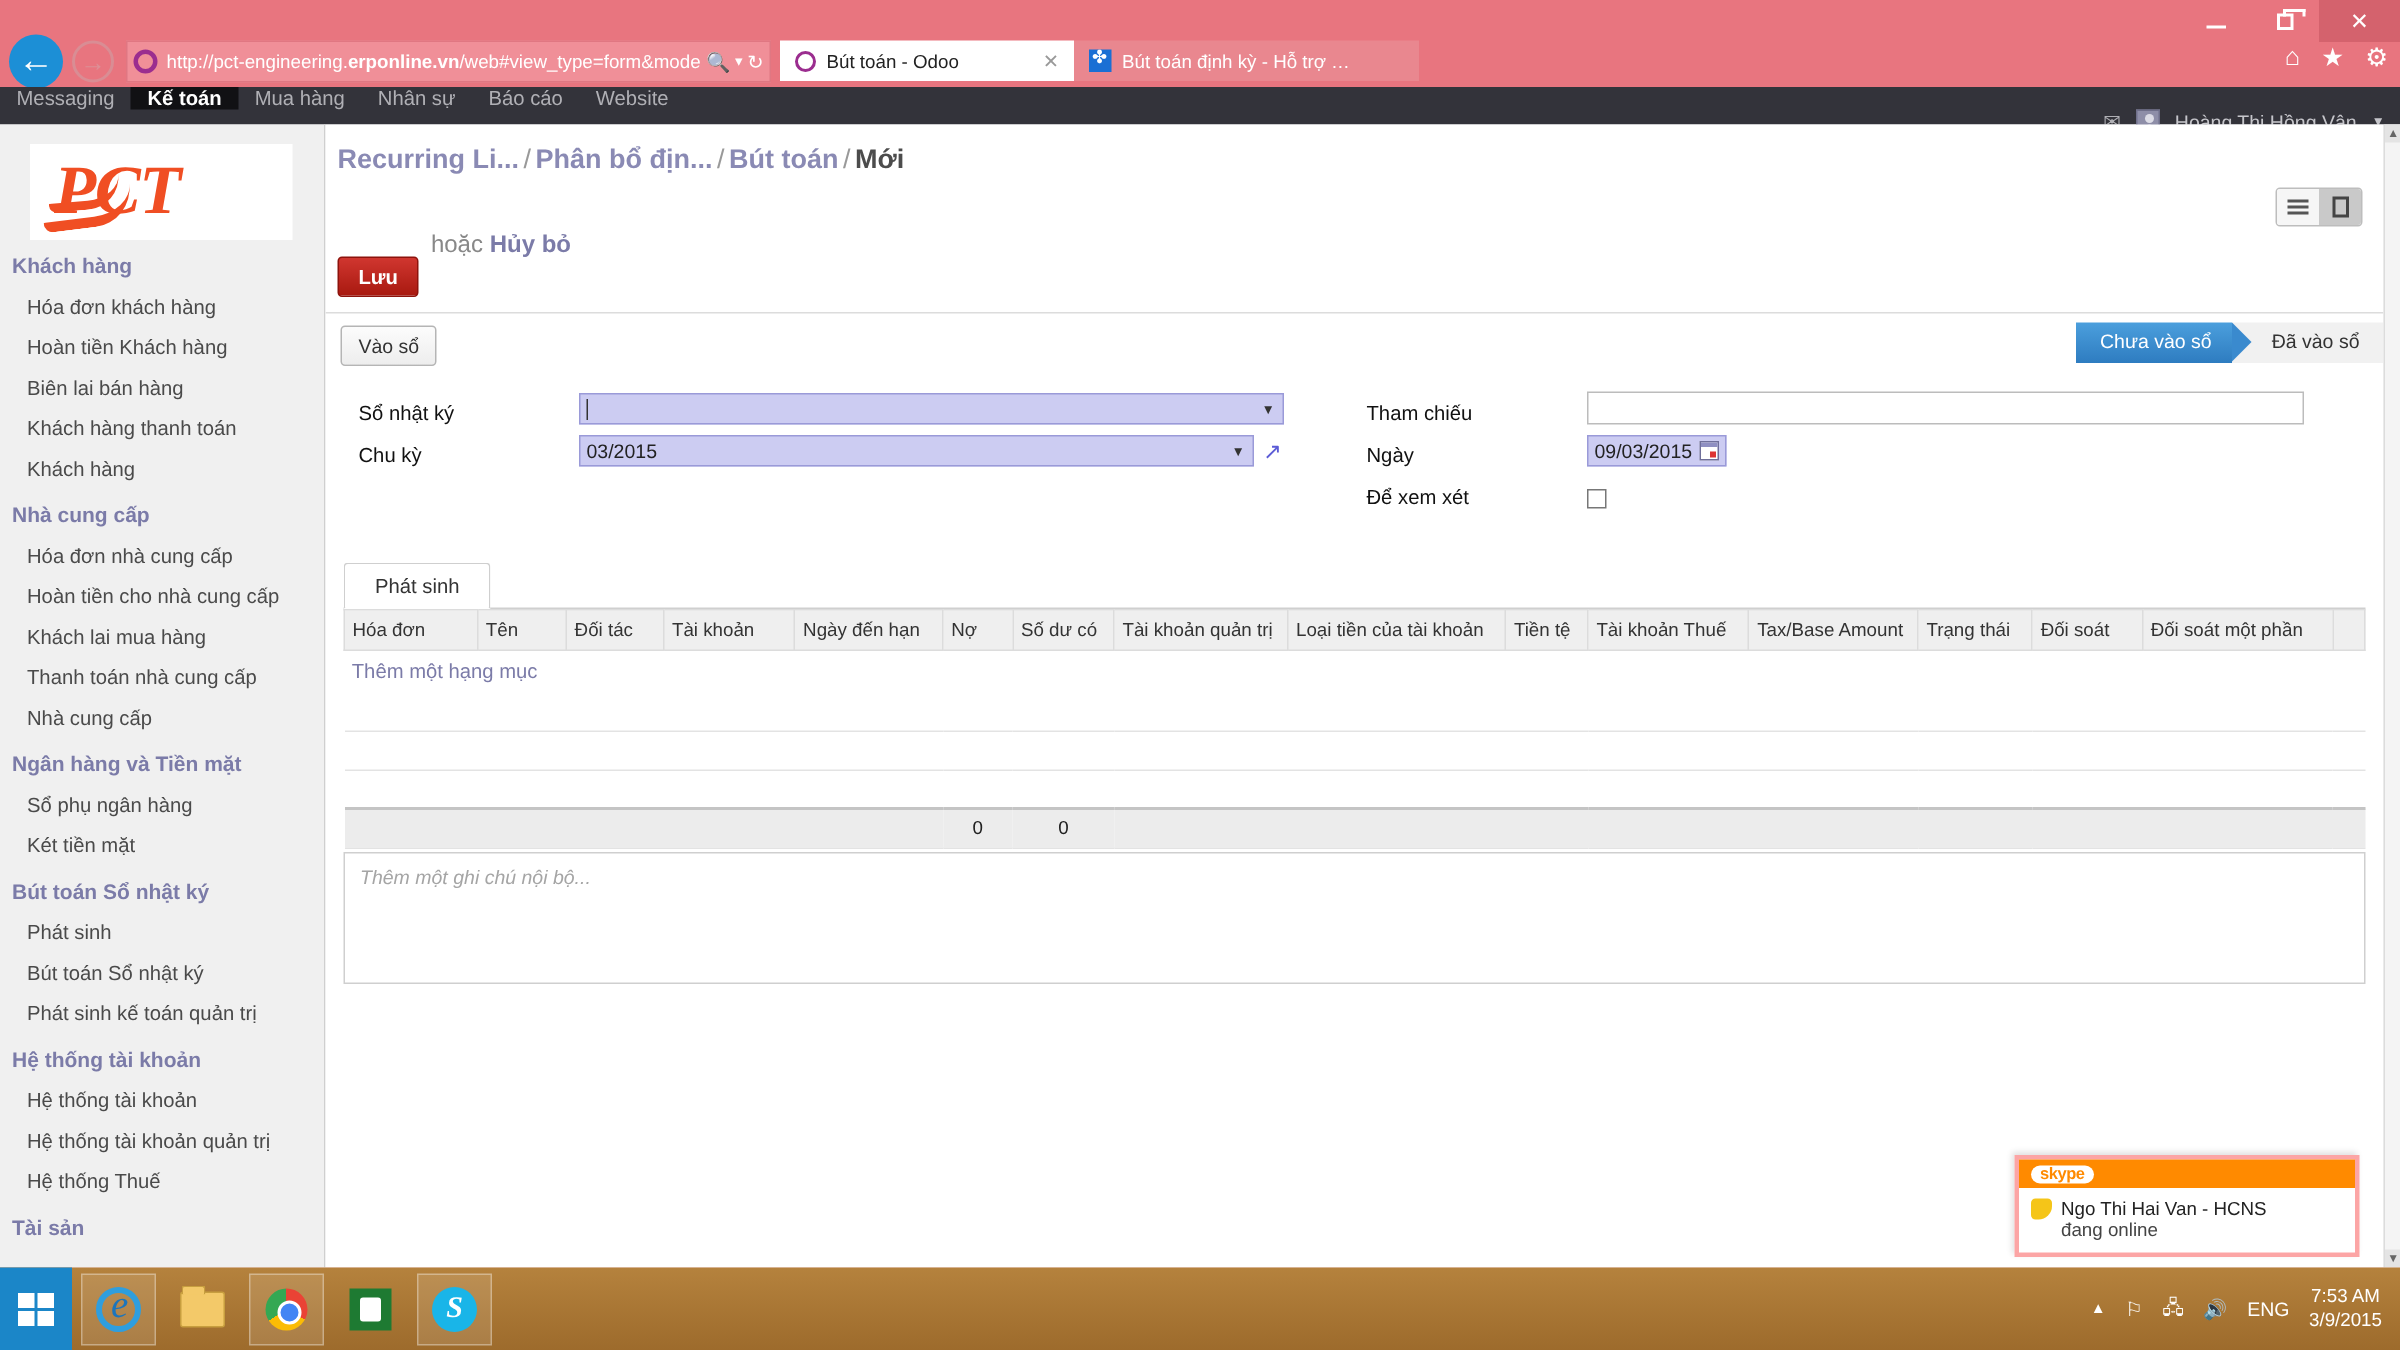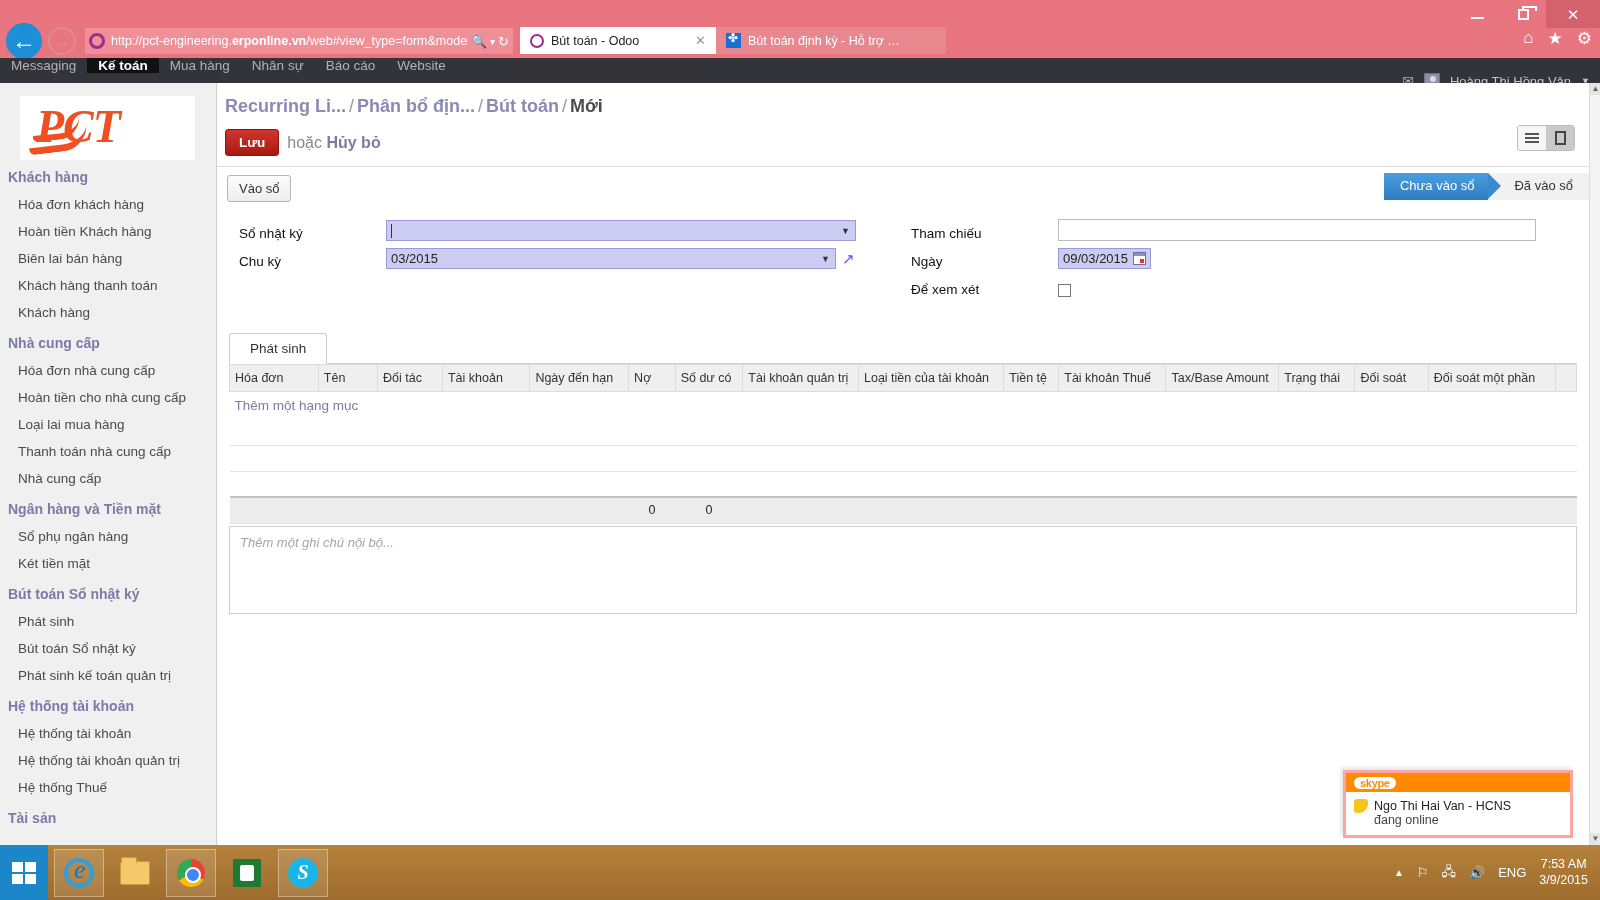--- a/index.html
+++ b/index.html
@@ -83,21 +83,21 @@
 
   
   .main { flex:1; background:#fff; position:relative; overflow:hidden; }
   .breadcrumb { padding:13px 0 10px 8px; font-size:18px; font-weight:bold; color:#8a8ab4; }
   .breadcrumb .sep { color:#999; font-weight:normal; margin:0 3px; }
   .breadcrumb .cur { color:#4c4c4c; }
 
   .actions { padding:2px 0 10px 8px; display:flex; align-items:center; gap:8px;
              border-bottom:1px solid #dcdcdc; position:relative; }
   .btn-save { background:linear-gradient(#d0362f,#a81910); border:1px solid #8d130c; color:#fff;
-              font-weight:bold; font-size:13.5px; padding:5px 13px; border-radius:3px; }
+              font-weight:bold; font-size:13.5px; padding:5px 13px; border-radius:3px;margin-top:42px; }
   .or-text { color:#888; font-size:16px; }
   .or-text a { color:#7b7ba8; font-weight:bold; text-decoration:none; }
   .view-switch { position:absolute; right:14px; top:-2px; display:flex; border:1px solid #bdbdbd; border-radius:3px;
                  overflow:hidden; }
   .vs-btn { width:28px; height:24px; background:#f6f6f6; display:flex; align-items:center; justify-content:center; }
   .vs-btn.on { background:#c9c9c9; }
   .vs-lines span{display:block; width:14px; height:2px; background:#555; margin:2px 0;}
   .vs-box { width:11px; height:14px; border:2px solid #444; }
 
   .toolbar2 { padding:8px 0 8px 10px; position:relative; height:38px; }
@@ -280,21 +280,21 @@
         <div class="side-head">Khách hàng</div>
         <div class="side-item">Hóa đơn khách hàng</div>
         <div class="side-item">Hoàn tiền Khách hàng</div>
         <div class="side-item">Biên lai bán hàng</div>
         <div class="side-item">Khách hàng thanh toán</div>
         <div class="side-item">Khách hàng</div>
 
         <div class="side-head">Nhà cung cấp</div>
         <div class="side-item">Hóa đơn nhà cung cấp</div>
         <div class="side-item">Hoàn tiền cho nhà cung cấp</div>
-        <div class="side-item">Loại lai mua hàng</div>
+        <div class="side-item">Khách lai mua hàng</div>
         <div class="side-item">Thanh toán nhà cung cấp</div>
         <div class="side-item">Nhà cung cấp</div>
 
         <div class="side-head">Ngân hàng và Tiền mặt</div>
         <div class="side-item">Sổ phụ ngân hàng</div>
         <div class="side-item">Két tiền mặt</div>
 
         <div class="side-head">Bút toán Sổ nhật ký</div>
         <div class="side-item">Phát sinh</div>
         <div class="side-item">Bút toán Sổ nhật ký</div>

